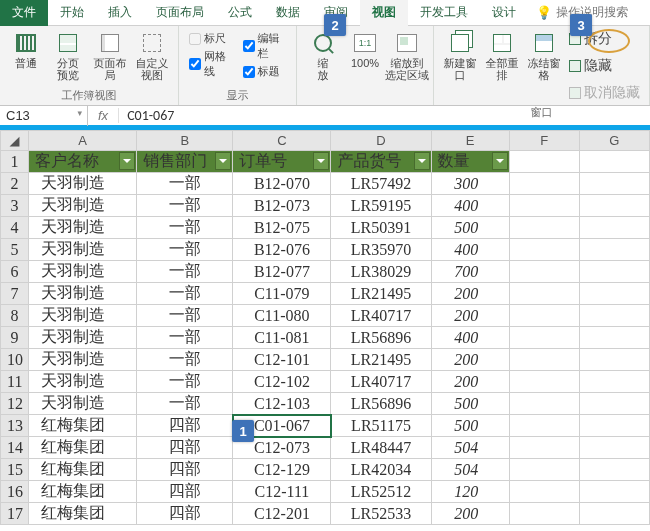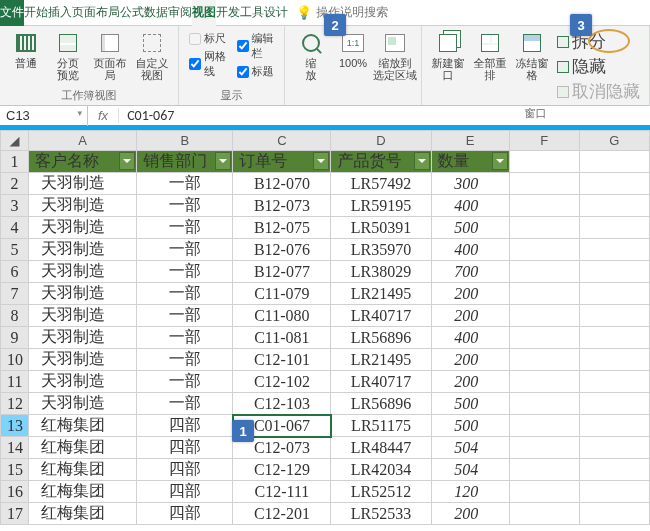--- a/index.html
+++ b/index.html
@@ -1,37 +1,37 @@
 <!DOCTYPE html>
 <html><head>
   <meta charset="utf-8">
   <style>
     * { margin: 0; padding: 0; box-sizing: border-box; font-family: "Microsoft YaHei", SimSun, sans-serif; }
     body { background: #fff; font-size: 12px; overflow: hidden; width: 650px; height: 531px; }
     
     
     .tabs { display: flex; align-items: center; background: #fff; height: 26px; border-bottom: 1px solid #d0d0d0; }
-    .tab { padding: 5px 0; font-size: 12px; color: #2a6041; cursor: pointer; }
+    .tab { padding: 5px 12px; font-size: 12px; color: #2a6041; cursor: pointer; }
     .tab.file { background: #217346; color: #fff; }
     .tab.active { background: #f3f3f3; color: #217346; font-weight: bold; }
     .tell-me { color: #777; margin-left: 8px; display: flex; align-items: center; gap: 4px; }
     .bulb { color: #f5b914; font-size: 13px; }
     
     
     .ribbon { display: flex; background: #f3f3f3; border-bottom: 1px solid #c5c5c5; height: 80px; position: relative; }
     .rgroup { display: flex; flex-direction: column; justify-content: space-between; padding: 3px 6px 2px; border-right: 1px solid #d7dbd7; }
     .rgroup-top { display: flex; align-items: flex-start; gap: 2px; }
     .rgroup-name { text-align: center; color: #6a6a6a; font-size: 11px; padding-top: 2px; }
     .big-btn { display: flex; flex-direction: column; align-items: center; width: 40px; cursor: pointer; padding: 2px; }
     .big-btn .ico { width: 24px; height: 24px; margin-bottom: 2px; display: flex; align-items: center; justify-content: center; }
     .big-btn .lbl { font-size: 11px; text-align: center; line-height: 1.1; color: #444; }
     .chk-stack { display: flex; flex-direction: column; gap: 3px; padding: 2px 4px; font-size: 11px; color: #444; }
     .chk-row { display: flex; align-items: center; gap: 3px; cursor: pointer; }
     .chk-row input { width: 12px; height: 12px; }
-    .small-stack { display: flex; flex-direction: column; gap: 2px; padding: 1px 3px; font-size: 17px; color: #444; }
+    .small-stack { display: flex; flex-direction: column; gap: 9px; padding: 1px 3px; font-size: 14px; color: #444; }
     .small-item { display: flex; align-items: center; gap: 3px; cursor: pointer; white-space: nowrap; }
     .sq-ico { width: 12px; height: 12px; border: 1px solid #3b7b53; background: #e8f2eb; }
     
     
     .ic-normal { border: 2px solid #3b7b53; width: 20px; height: 18px; background: repeating-linear-gradient(to right,#3b7b53 0 2px,transparent 2px 4px); }
     .ic-pgbreak { width: 18px; height: 18px; border: 1px solid #3b7b53; background: linear-gradient(#fff,#fff) 0 8px/100% 2px no-repeat, #e8f2eb; position: relative; }
     .ic-pagelayout { width: 18px; height: 18px; border: 1px solid #888; background: #fff; box-shadow: inset 3px 0 #e0e0e0; }
     .ic-custom { width: 18px; height: 18px; border: 1px dashed #888; }
     .ic-zoom { width: 18px; height: 18px; border: 2px solid #3b7b53; border-radius: 50%; position: relative; }
     .ic-zoom:after { content: ""; position: absolute; width: 6px; height: 2px; background: #3b7b53; bottom: -2px; right: -4px; transform: rotate(45deg); }
@@ -64,21 +64,21 @@
     .hdr-cell { background: #548235; color: #fff; font-family: KaiTi, "楷体", serif; font-size: 16px; position: relative; padding: 0 4px; }
     .filter-btn { position: absolute; right: 1px; top: 1px; width: 16px; height: 18px; background: #6b9a4a; border: 1px solid #476b2d; display: flex; align-items: center; justify-content: center; cursor: pointer; }
     .filter-btn:after { content: ""; border: 4px solid transparent; border-top-color: #fff; margin-top: 3px; }
     
     .sheet tbody td { font-family: KaiTi, "楷体", SimSun, serif; font-size: 16px; padding: 0 6px; color: #333; }
     .sheet tbody td.txt-l { text-align: left; padding-left: 12px; margin-top: 16px; }
     .sheet tbody td.txt-c { text-align: center; }
     .sheet tbody td.txt-r { text-align: center; padding-right: 14px; font-style: italic; }
     
     
-    th.col-active, td.row-active { background: #7dd3fc; }
+    th.col-active, td.row-active { background: #e5e5e5; }
     
     
     .cell-selected { outline: 2px solid #217346; outline-offset: -1px; position: relative; }
     
     .badge1-wrap { position: absolute; left: 243px; top: 422px; }
   </style>
 </head>
 <body>
 
 <div class="tabs">

